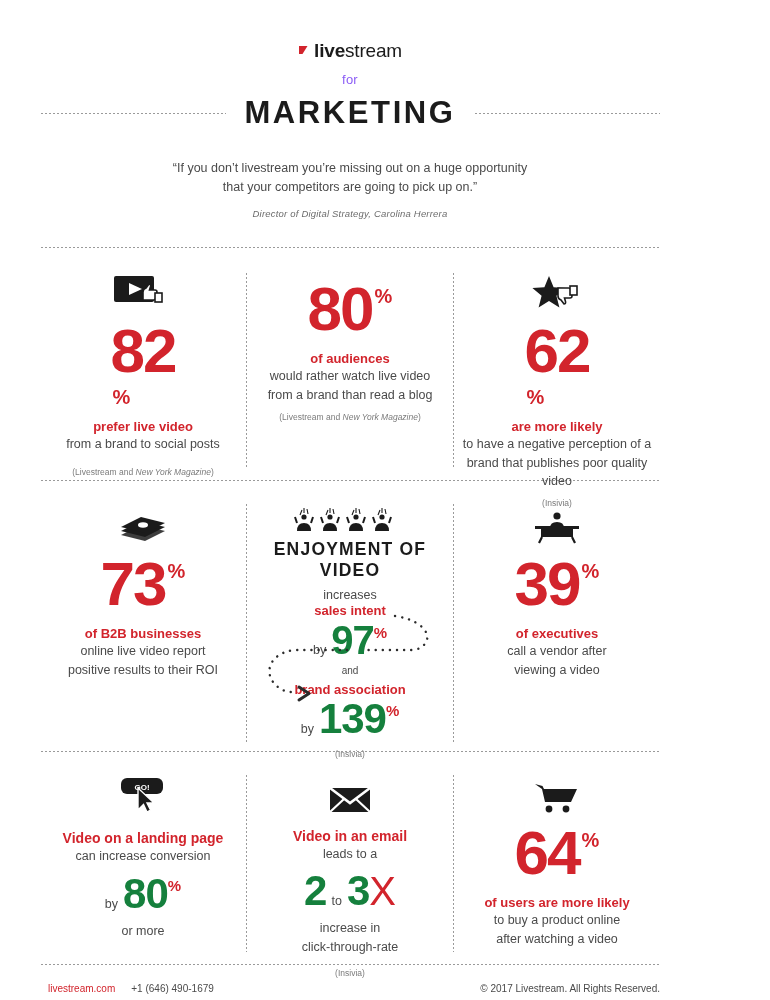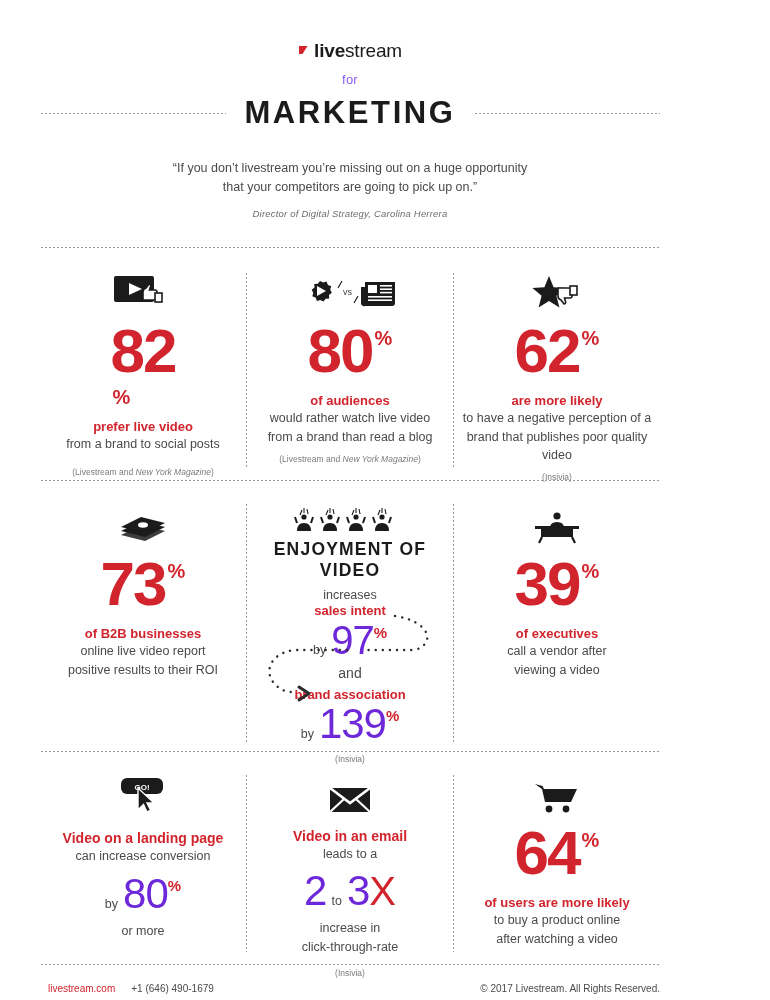--- a/index.html
+++ b/index.html
@@ -81,24 +81,24 @@
   .feat-title{
     font-size:17.5px; font-weight:bold; letter-spacing:1.2px; color:#1b1b1b;
     margin-top:6px;
   }
   .feat-line{ font-size:12.5px; color:#4a4a4a; margin-top:7px; }
   .feat-red{ font-size:13px; font-weight:bold; color:#D2242C; margin-top:1px; }
   .by-num{
     display:inline-flex; align-items:baseline; justify-content:center; margin-top:2px;
   }
   .by-num .by{ font-size:12.5px; color:#4a4a4a; margin-right:5px; }
-  .by-num .n{ font-size:40px; font-weight:normal; color:#6d28d9; letter-spacing:-1px; line-height:1; }
+  .by-num .n{ font-size:40px; font-weight:bold; color:#15803d; letter-spacing:-1px; line-height:1; }
   .by-num .n.big{ font-size:42px; }
   .by-num .p{ font-size:15px; font-weight:bold; color:#D2242C; align-self:flex-start; margin-top:4px; }
-  .and{ font-size:14px; color:#4a4a4a; }
+  .and{ font-size:10px; color:#4a4a4a; }
 
   .arrow-layer{ position:absolute; left:0; top:0; pointer-events:none; }
 
   
   .footer{
     display:flex; align-items:center; font-size:10px; color:#4a4a4a;
   }
   .footer .site{ color:#D2242C;padding-left:8px; }
   .footer .phone{ margin-left:16px; }
   .footer .copy{ margin-left:auto; }
@@ -158,44 +158,20 @@
       <div class="lead">prefer live video</div>
       <div class="sub">from a brand to social posts</div>
       <div class="src">
         <span>(Livestream and </span><i>New York Magazine</i><span>)</span>
       </div>
     </div>
 
     <div class="vrule"></div>
 
     <div class="col">
-      <div class="icon">
-        <svg width="110" height="40" viewBox="0 0 110 40" aria-hidden="true">
-          <g fill="#1b1b1b">
-            <path d="M25 7 l3.2 1.6 3.4-1 1.3 3.3 3.3 1.3-1 3.4 1.6 3.2-2.8 2.1.2 3.6-3.6.2-2.1 2.8-3.2-1.6-3.4 1-1.3-3.3-3.3-1.3 1-3.4-1.6-3.2 2.8-2.1-.2-3.6 3.6-.2z"></path>
-          </g>
-          <path d="M22 12 L31 17 L22 22 Z" fill="#ffffff"></path>
-          <g fill="#3c3c3c" font-size="9" font-family="Liberation Sans, sans-serif">
-            <text x="48" y="21">vs</text>
-          </g>
-          <path d="M47 7 L43 14 M63 22 L59 29" stroke="#1b1b1b" stroke-width="1.2" fill="none"></path>
-          <g fill="#1b1b1b">
-            <path d="M70 8 h30 v21 a3 3 0 0 1 -3 3 h-27 z"></path>
-            <path d="M70 13 h-4 v16 a3 3 0 0 0 4 3 z"></path>
-          </g>
-          <g fill="#ffffff">
-            <rect x="73" y="11" width="9" height="8"></rect>
-            <rect x="85" y="11" width="12" height="1.6"></rect>
-            <rect x="85" y="14.4" width="12" height="1.6"></rect>
-            <rect x="85" y="17.8" width="12" height="1.6"></rect>
-            <rect x="73" y="22" width="24" height="1.6"></rect>
-            <rect x="73" y="25.4" width="24" height="1.6"></rect>
-          </g>
-        </svg>
-      </div>
       <div class="bignum" style="margin-top:8px;">
         <span class="val">80</span>
         <span class="pct">%</span>
       </div>
       <div class="lead">of audiences</div>
       <div class="sub">would rather watch live video</div>
       <div class="sub">from a brand than read a blog</div>
       <div class="src" style="margin-top:8px;">
         <span>(Livestream and </span><i>New York Magazine</i><span>)</span>
       </div>
@@ -206,21 +182,21 @@
     <div class="col">
       <div class="icon">
         <svg width="60" height="40" viewBox="0 0 60 40" aria-hidden="true">
           <path d="M22 2 L26.6 13.2 L38.6 14 L29.4 21.8 L32.4 33.4 L22 27 L11.6 33.4 L14.6 21.8 L5.4 14 L17.4 13.2 Z" fill="#1b1b1b"></path>
           <g fill="#ffffff" stroke="#1b1b1b" stroke-width="1.6">
             <path d="M31 16 L31 22 q0 3 3 4 l3 4 q2 0 1.5-2.5 L37.5 24 l5.5 0 q2 0 2-2 l-1-6 q-.4-2-2.4-2 L31 14 Z"></path>
             <rect x="43" y="12" width="7" height="9"></rect>
           </g>
         </svg>
       </div>
-      <div class="bignum" style="margin-top:8px;">
+      <div class="bignum" style="margin-top:8px;flex-direction:column;">
         <span class="val">62</span>
         <span class="pct">%</span>
       </div>
       <div class="lead">are more likely</div>
       <div class="sub">to have a negative perception of a</div>
       <div class="sub">brand that publishes poor quality video</div>
       <div class="src" style="margin-top:8px;">(Insivia)</div>
     </div>
   </div>
 

